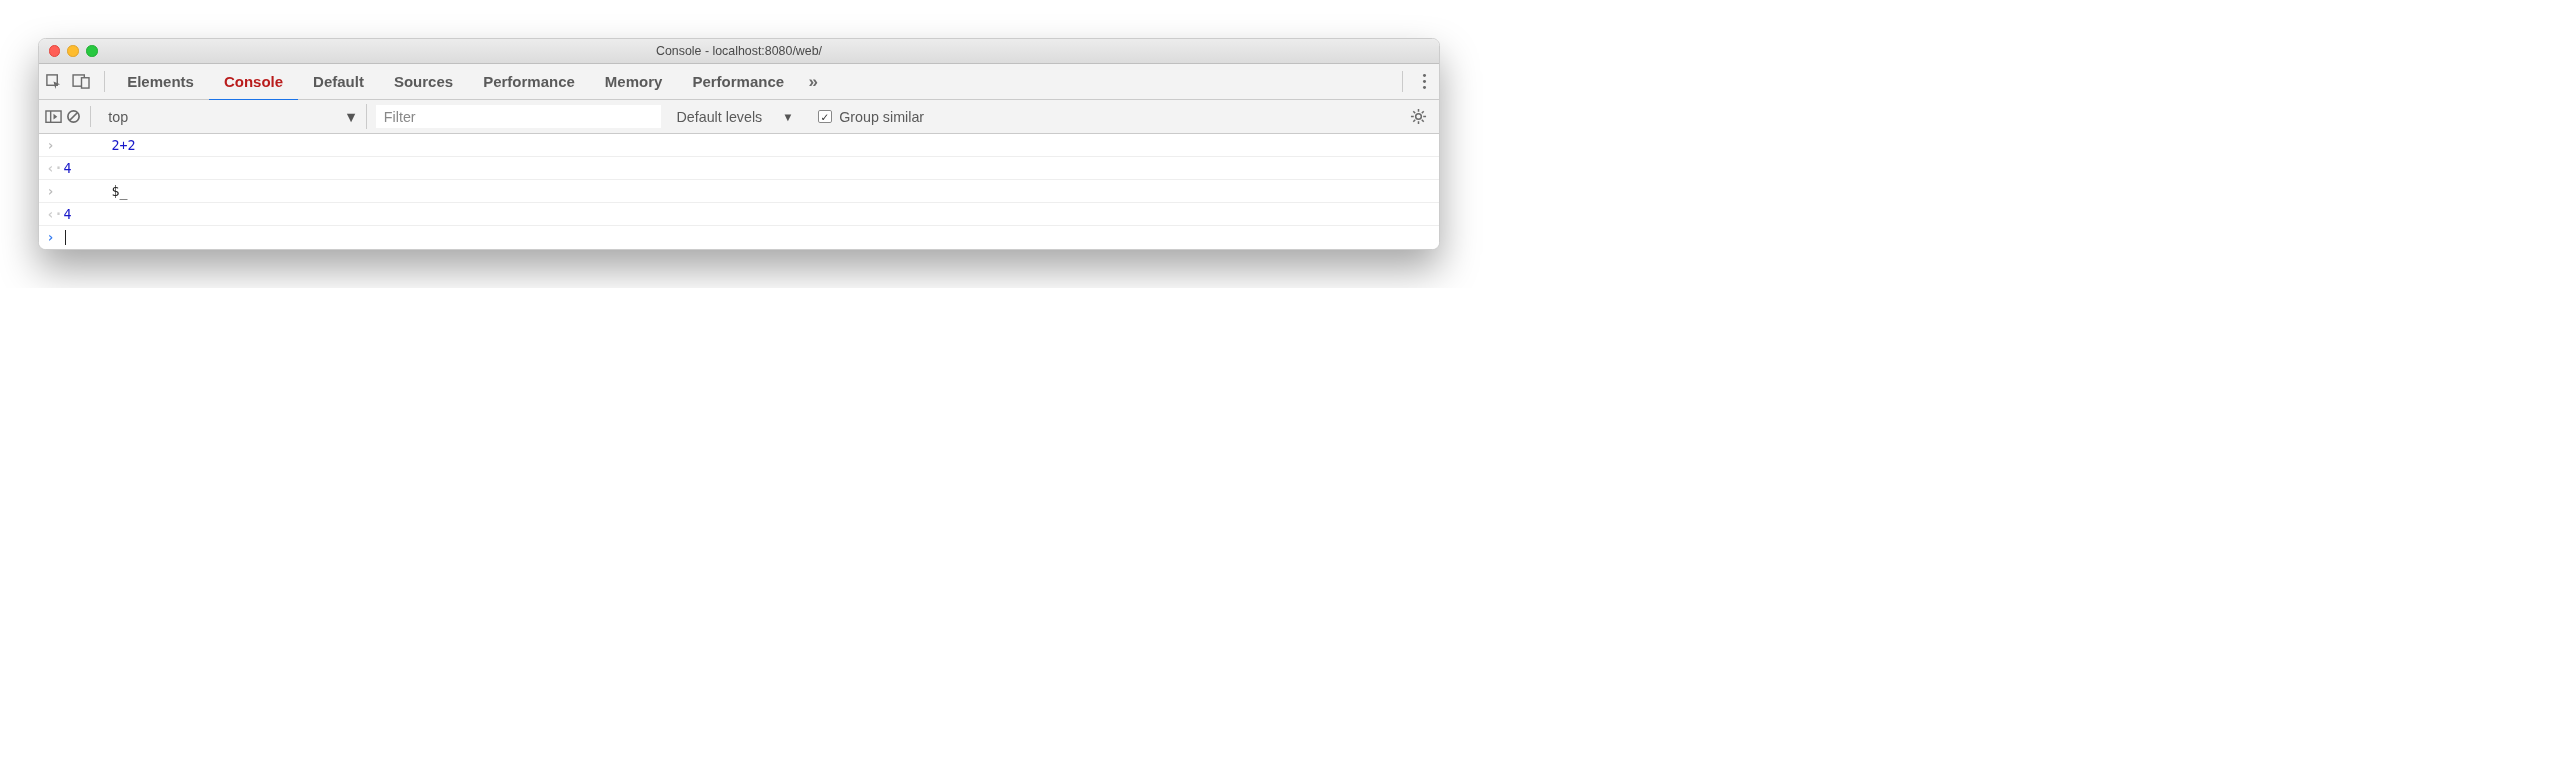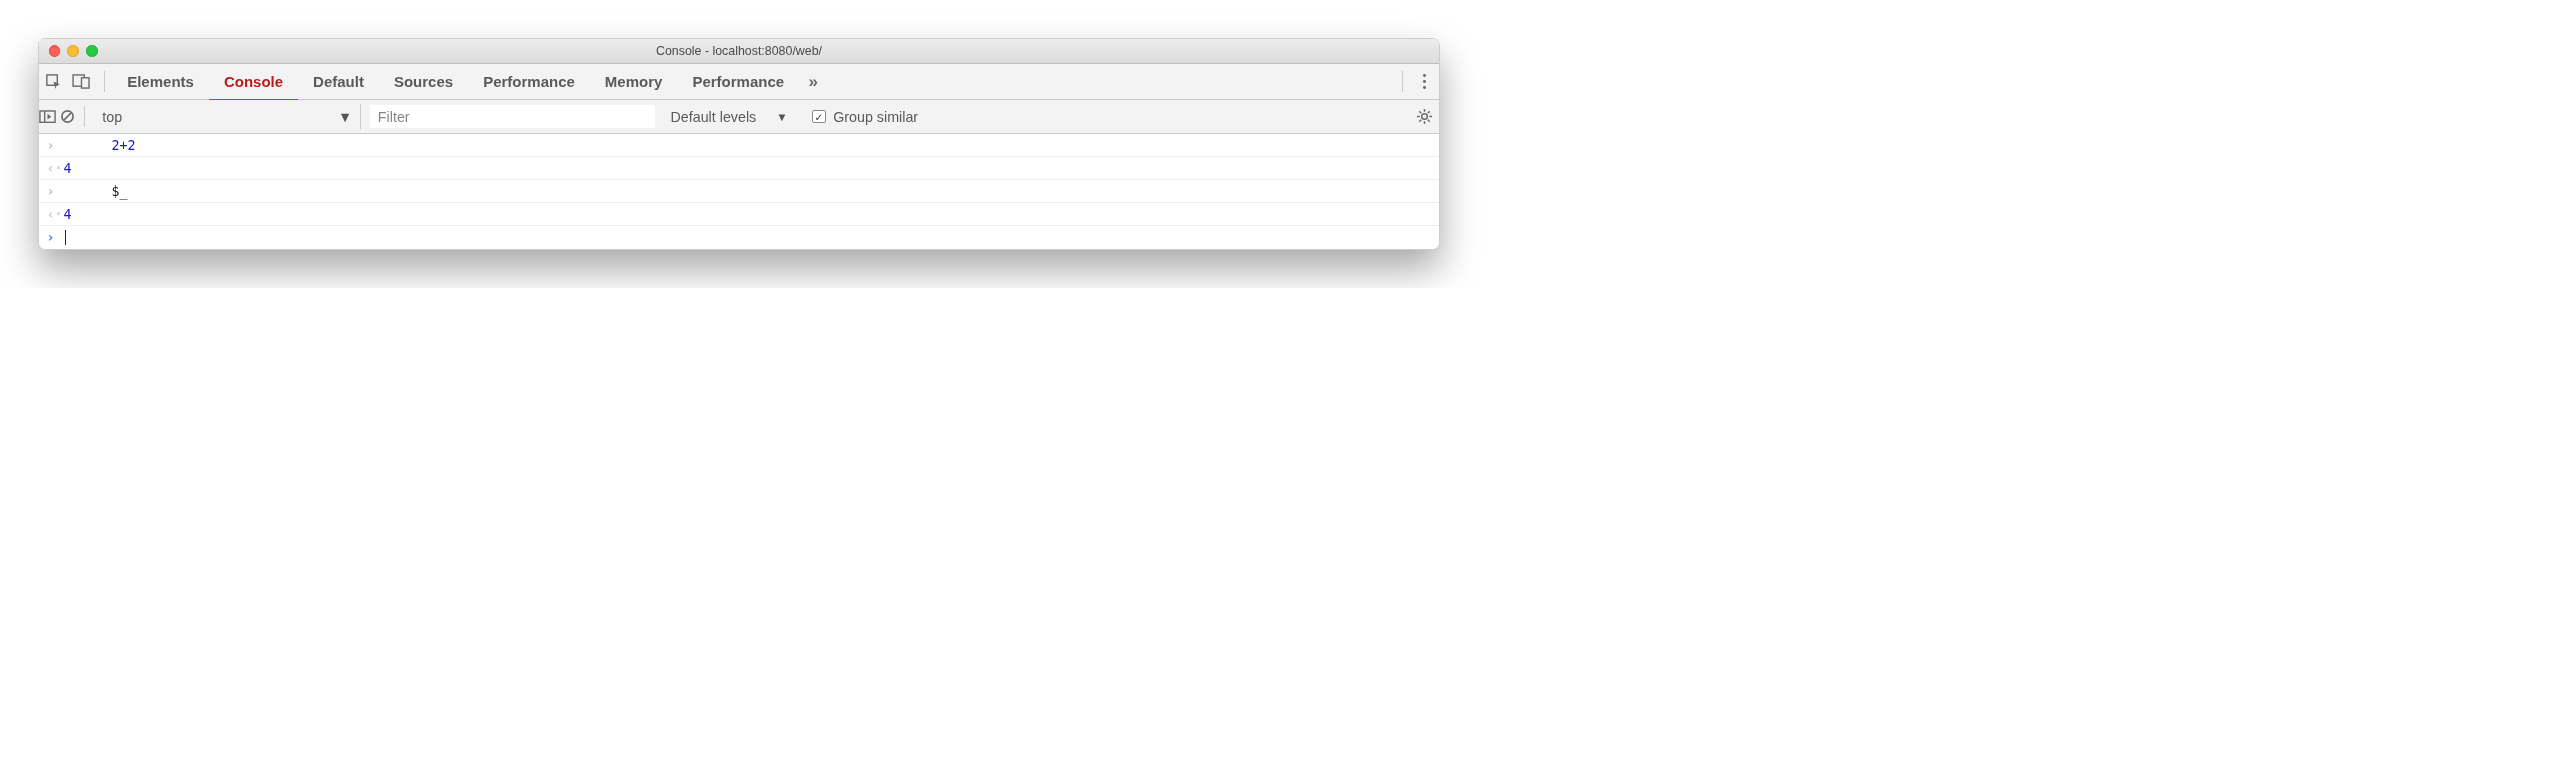--- a/index.html
+++ b/index.html
@@ -84,21 +84,21 @@
   .kebab span { width: 2.9px; height: 2.9px; background: #6b6b6b; border-radius: 50%; }
 
   .toolbar {
     height: 34px;
     background: #f3f3f3;
     border-bottom: 1px solid #cacaca;
     display: flex;
     align-items: center;
     font-size: 14.3px;
     color: #5a5a5a;
-    padding: 0 0;
+    padding: 0 6px;
     gap: 3.8px;
   }
   .toolbar .divider { width:1px; height:21px; background:#cacaca; margin:0 5.7px; }
   .context-select {
     display: flex; align-items: center;
     width: 266px;
     height: 25px;
     padding: 0 7.6px;
     justify-content: space-between;
     border-right: 1px solid #cacaca;

